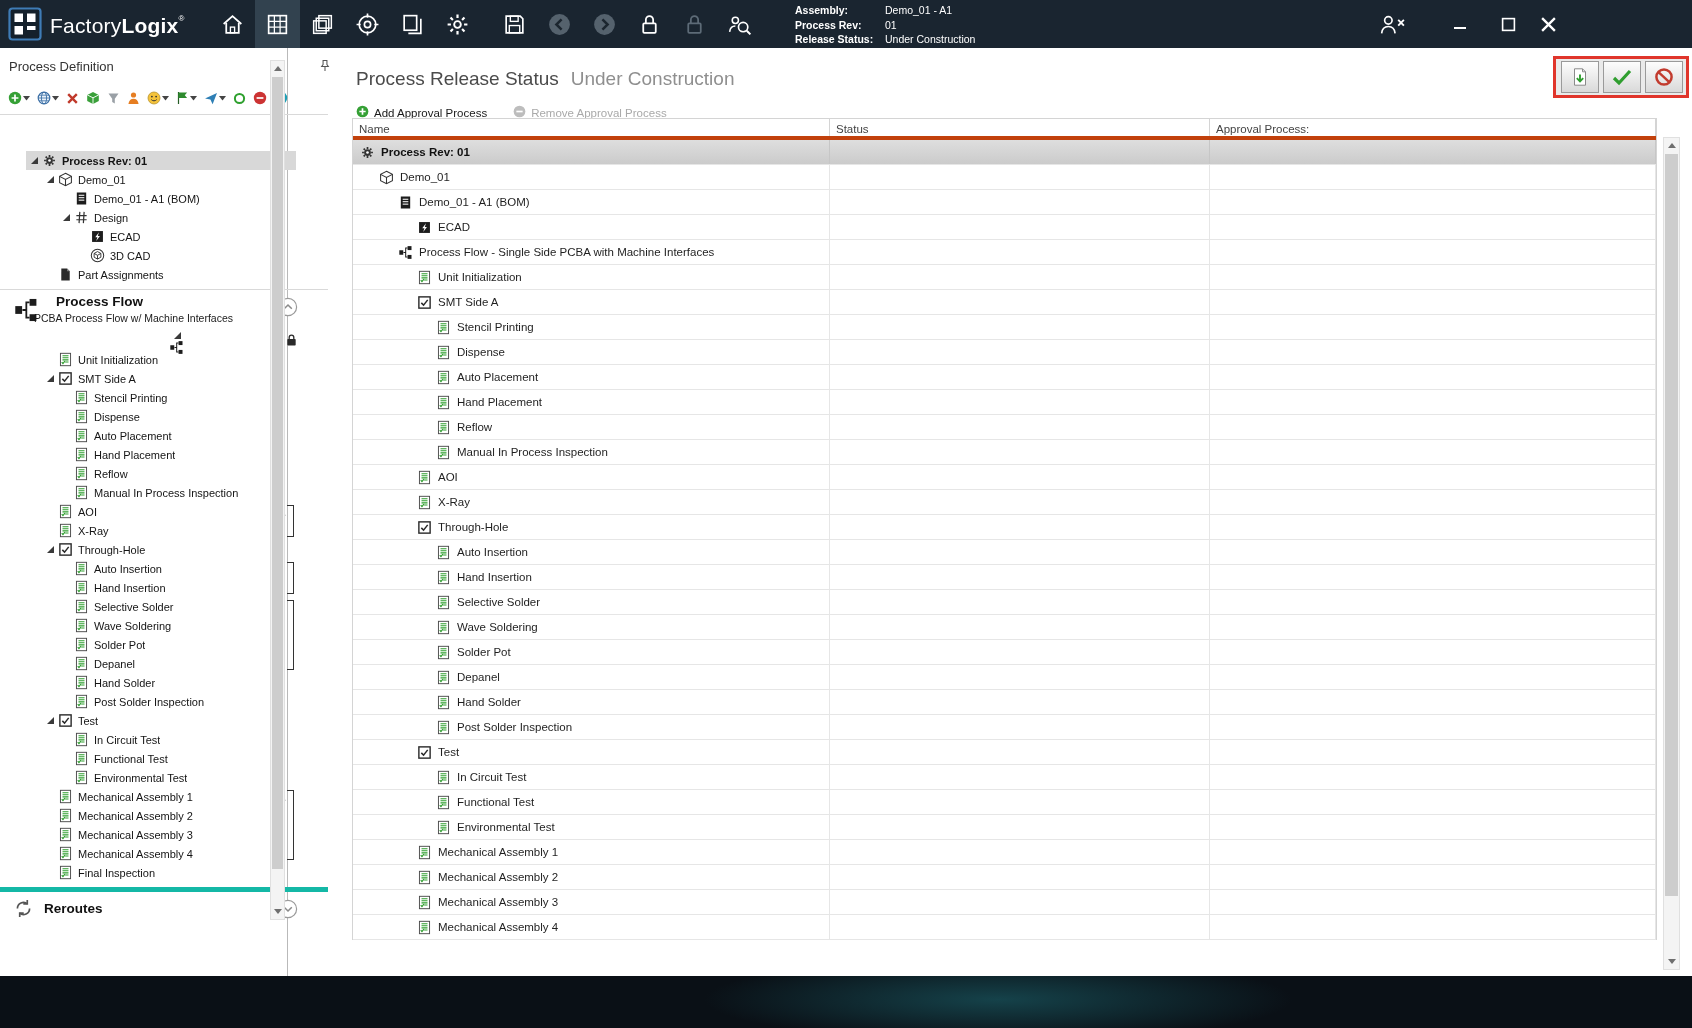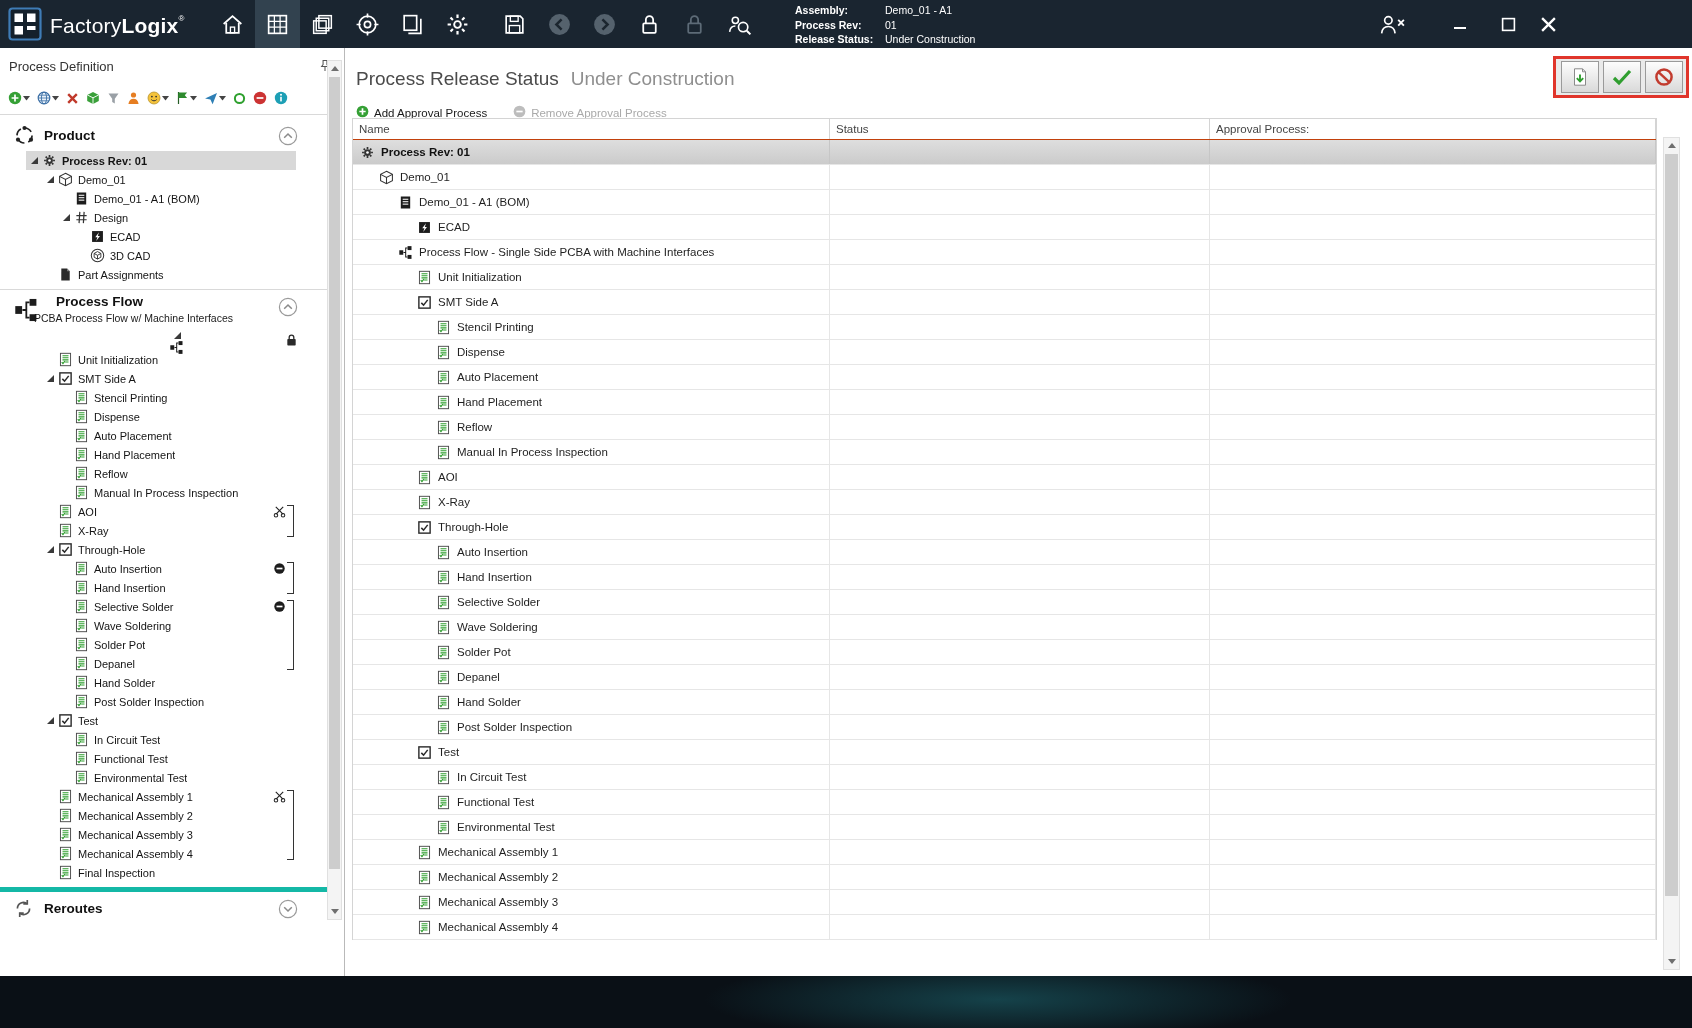--- a/index.html
+++ b/index.html
@@ -15,21 +15,21 @@
   .tb-tools { position:absolute; left:210px; top:0; height:48px; display:flex; align-items:stretch; }
   .tb-tool { width:45px; display:flex; align-items:center; justify-content:center; cursor:pointer; }
   .tb-tool.active { background:#32424f; }
   .tb-tool.sep { margin-left:12px; }
   .tb-info { position:absolute; left:795px; top:3px; font-size:10.5px; color:#fff; line-height:14.5px; }
   .tb-info .row { display:flex; }
   .tb-info .lbl { width:90px; font-weight:bold; }
   .win-btn { position:absolute; top:7px; width:40px; height:34px; display:flex; align-items:center; justify-content:center; cursor:pointer; }
 
   
-  .sidebar { position:absolute; left:0; top:48px; width:345px; height:928px; background:#fff; border-right:1px solid #b9b9b9; }
+  .sidebar { position:absolute; left:0; top:48px; width:288px; height:928px; background:#fff; border-right:1px solid #b9b9b9; }
   .sb-title { position:absolute; left:9px; top:11px; font-size:13px; color:#333; }
   .sb-pin { position:absolute; left:318px; top:11px; }
   .sb-tools { position:absolute; left:6px; top:38px; height:24px; display:flex; align-items:center; gap:3px; }
   .sb-tool { display:flex; align-items:center; gap:1px; padding:1px 2px; cursor:pointer; }
   .sb-caret { display:inline-block; }
   .sb-body { position:absolute; left:0; top:66px; width:328px; height:862px; border-top:1px solid #d9d9d9; }
   .sec { position:absolute; left:0; width:100%; }
   .sec-icon { position:absolute; left:13px; top:3px; }
   .sec-title { position:absolute; font-weight:bold; font-size:13.5px; color:#111; }
   .sec-sub { position:absolute; left:34px; top:22px; font-size:10.5px; color:#1a1a1a; white-space:nowrap; }
@@ -76,21 +76,21 @@
   .m-title .t2 { color:#8f8f8f; margin-left:12px; }
   .m-links { position:absolute; left:10px; top:57px; display:flex; gap:26px; font-size:11.5px;align-items:flex-end; }
   .link { display:flex; align-items:center; gap:5px; color:#1a1a1a; cursor:pointer; }
   .link.disabled { color:#a9a9a9; }
   .red-box { position:absolute; left:1207px; top:8px; width:136px; height:42px; border:3px solid #e0352b;
              background:#eaeaea; display:flex; align-items:center; gap:4px; padding-left:5px; }
   .hdr-btn { width:38px; height:32px; background:linear-gradient(#fdfdfd,#d9d9d9); border:1px solid #9a9a9a;
              display:flex; align-items:center; justify-content:center; cursor:pointer; }
   .table { position:absolute; left:6px; top:70px; width:1305px; font-size:11.5px; color:#1f1f1f;
            border-left:1px solid #d4d4d4; border-right:1px solid #d4d4d4; }
-  .thead { display:flex; height:22px; border-top:1px solid #d4d4d4; border-bottom:1px solid #c2410c; background:#fff; color:#444; }
+  .thead { display:flex; height:22px; border-top:1px solid #d4d4d4; border-bottom:4px solid #c2410c; background:#fff; color:#444; }
   .th { padding:4px 0 0 6px; border-right:1px solid #d4d4d4; }
   .td-name { width:477px; } .td-status { width:380px; } .td-appr { width:446px; }
   .trow-t { display:flex; height:25px; border-bottom:1px solid #e6e6e6; background:#fff; }
   .trow-t .td { border-right:1px solid #e6e6e6; height:100%; }
   .trow-t .td-name { display:flex; align-items:center; }
   .trow-t.hdr { background:linear-gradient(#dedede,#cbcbcb); font-weight:bold; color:#111; }
   .trow-t.hdr .td { border-right:1px solid #c6c6c6; }
   .ticon-t { width:16px; height:16px; margin-right:6px; flex-shrink:0; display:flex; align-items:center; justify-content:center; }
 
   
@@ -321,33 +321,20 @@
       <span class="sb-tool">
         <svg width="14" height="14" viewBox="0 0 14 14">
           <circle cx="7" cy="7" r="6.2" fill="#1d9fb5"></circle>
           <rect x="6.2" y="5.8" width="1.6" height="4.6" fill="#fff"></rect>
           <circle cx="7" cy="3.7" r="1" fill="#fff"></circle>
         </svg>
       </span>
     </div>
 
   <div class="sb-body">
-    <div class="sec sec-product">
-      <span class="sec-icon"><svg width="23" height="23" viewBox="0 0 22 22">
-            <circle cx="11" cy="11" r="7.2" fill="none" stroke="#222" stroke-width="1.6" stroke-dasharray="7.5 3.8"></circle>
-            <circle cx="11" cy="3.8" r="2" fill="#222"></circle>
-            <circle cx="4.8" cy="15" r="2" fill="#222"></circle>
-            <circle cx="17.2" cy="15" r="2" fill="#222"></circle>
-          </svg></span>
-      <span class="sec-title">Product</span>
-      <span class="sec-chev"><svg width="20" height="20" viewBox="0 0 20 20">
-            <circle cx="10" cy="10" r="8.6" fill="#fff" stroke="#9a9a9a" stroke-width="1.2"></circle>
-            <path d="M6.2 11.8 10 8l3.8 3.8" fill="none" stroke="#8a8a8a" stroke-width="1.5"></path>
-          </svg></span>
-    </div>
     <div class="tree product-tree" id="product-tree">
         <div class="trow selected bold" style="padding-left: 30px;">
           <span class="caret">
             <svg width="9" height="9" viewBox="0 0 9 9">
               <path d="M8 1v7H1z" fill="#3a3a3a"></path>
             </svg>
           </span>
           <span class="ticon">
             <svg width="15" height="15" viewBox="0 0 16 16">
               <path d="M8 2.2v2M8 11.8v2M2.2 8h2M11.8 8h2M3.9 3.9l1.4 1.4M10.7 10.7l1.4 1.4M12.1 3.9l-1.4 1.4M5.3 10.7l-1.4 1.4" stroke="#333" stroke-width="1.8"></path>

